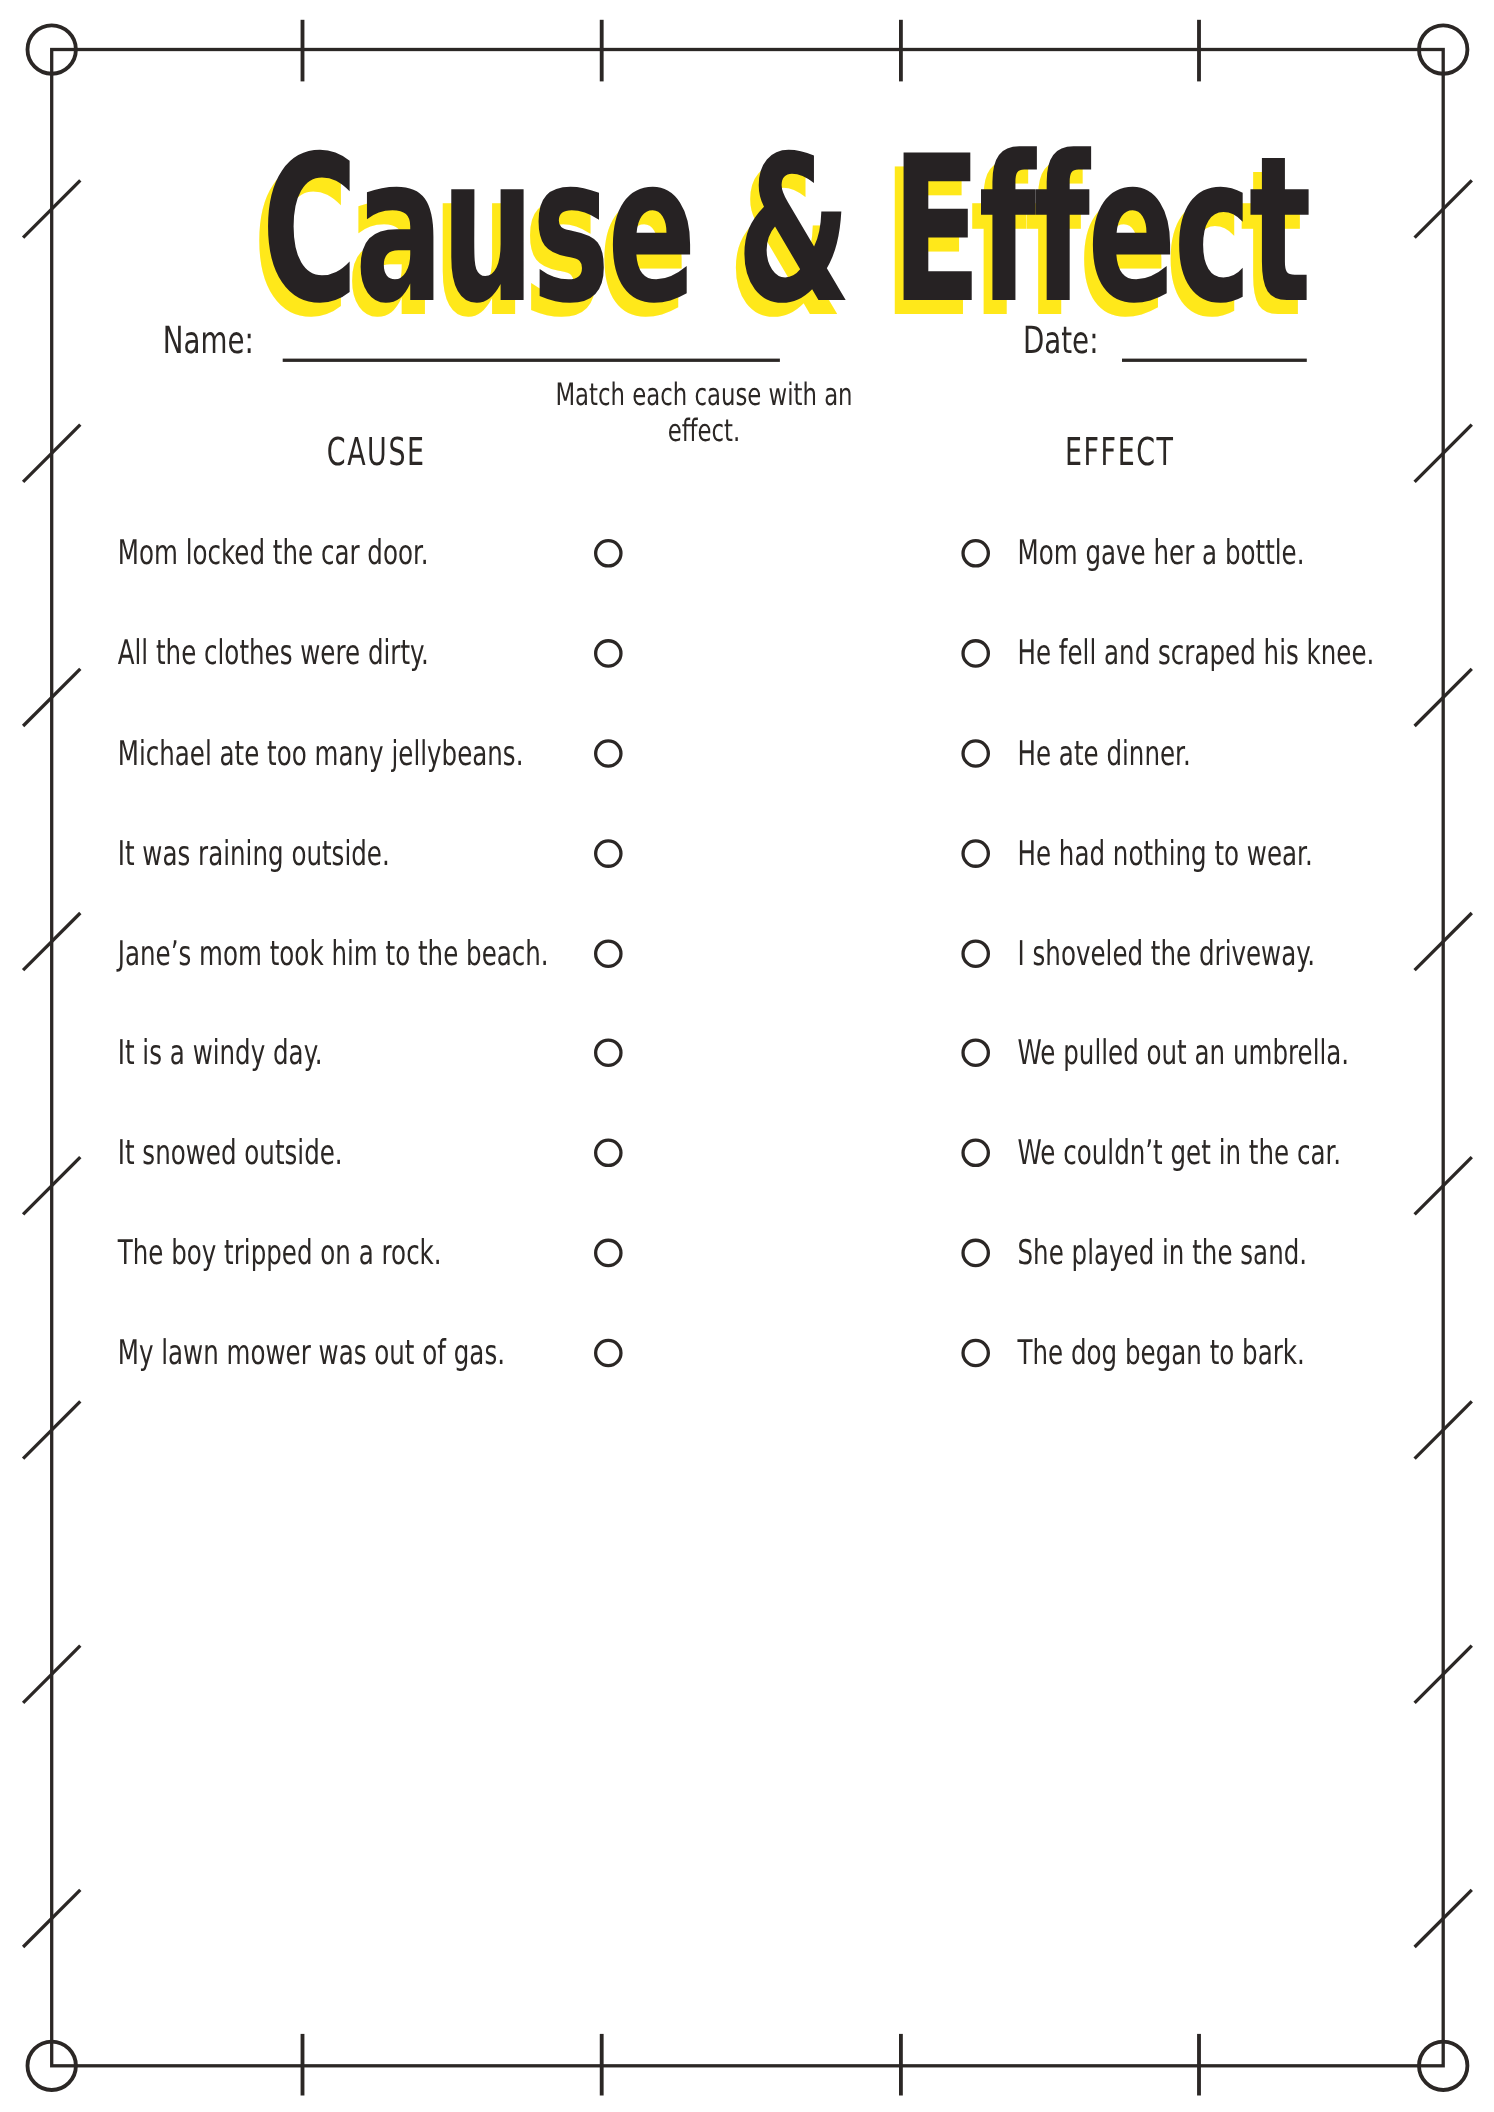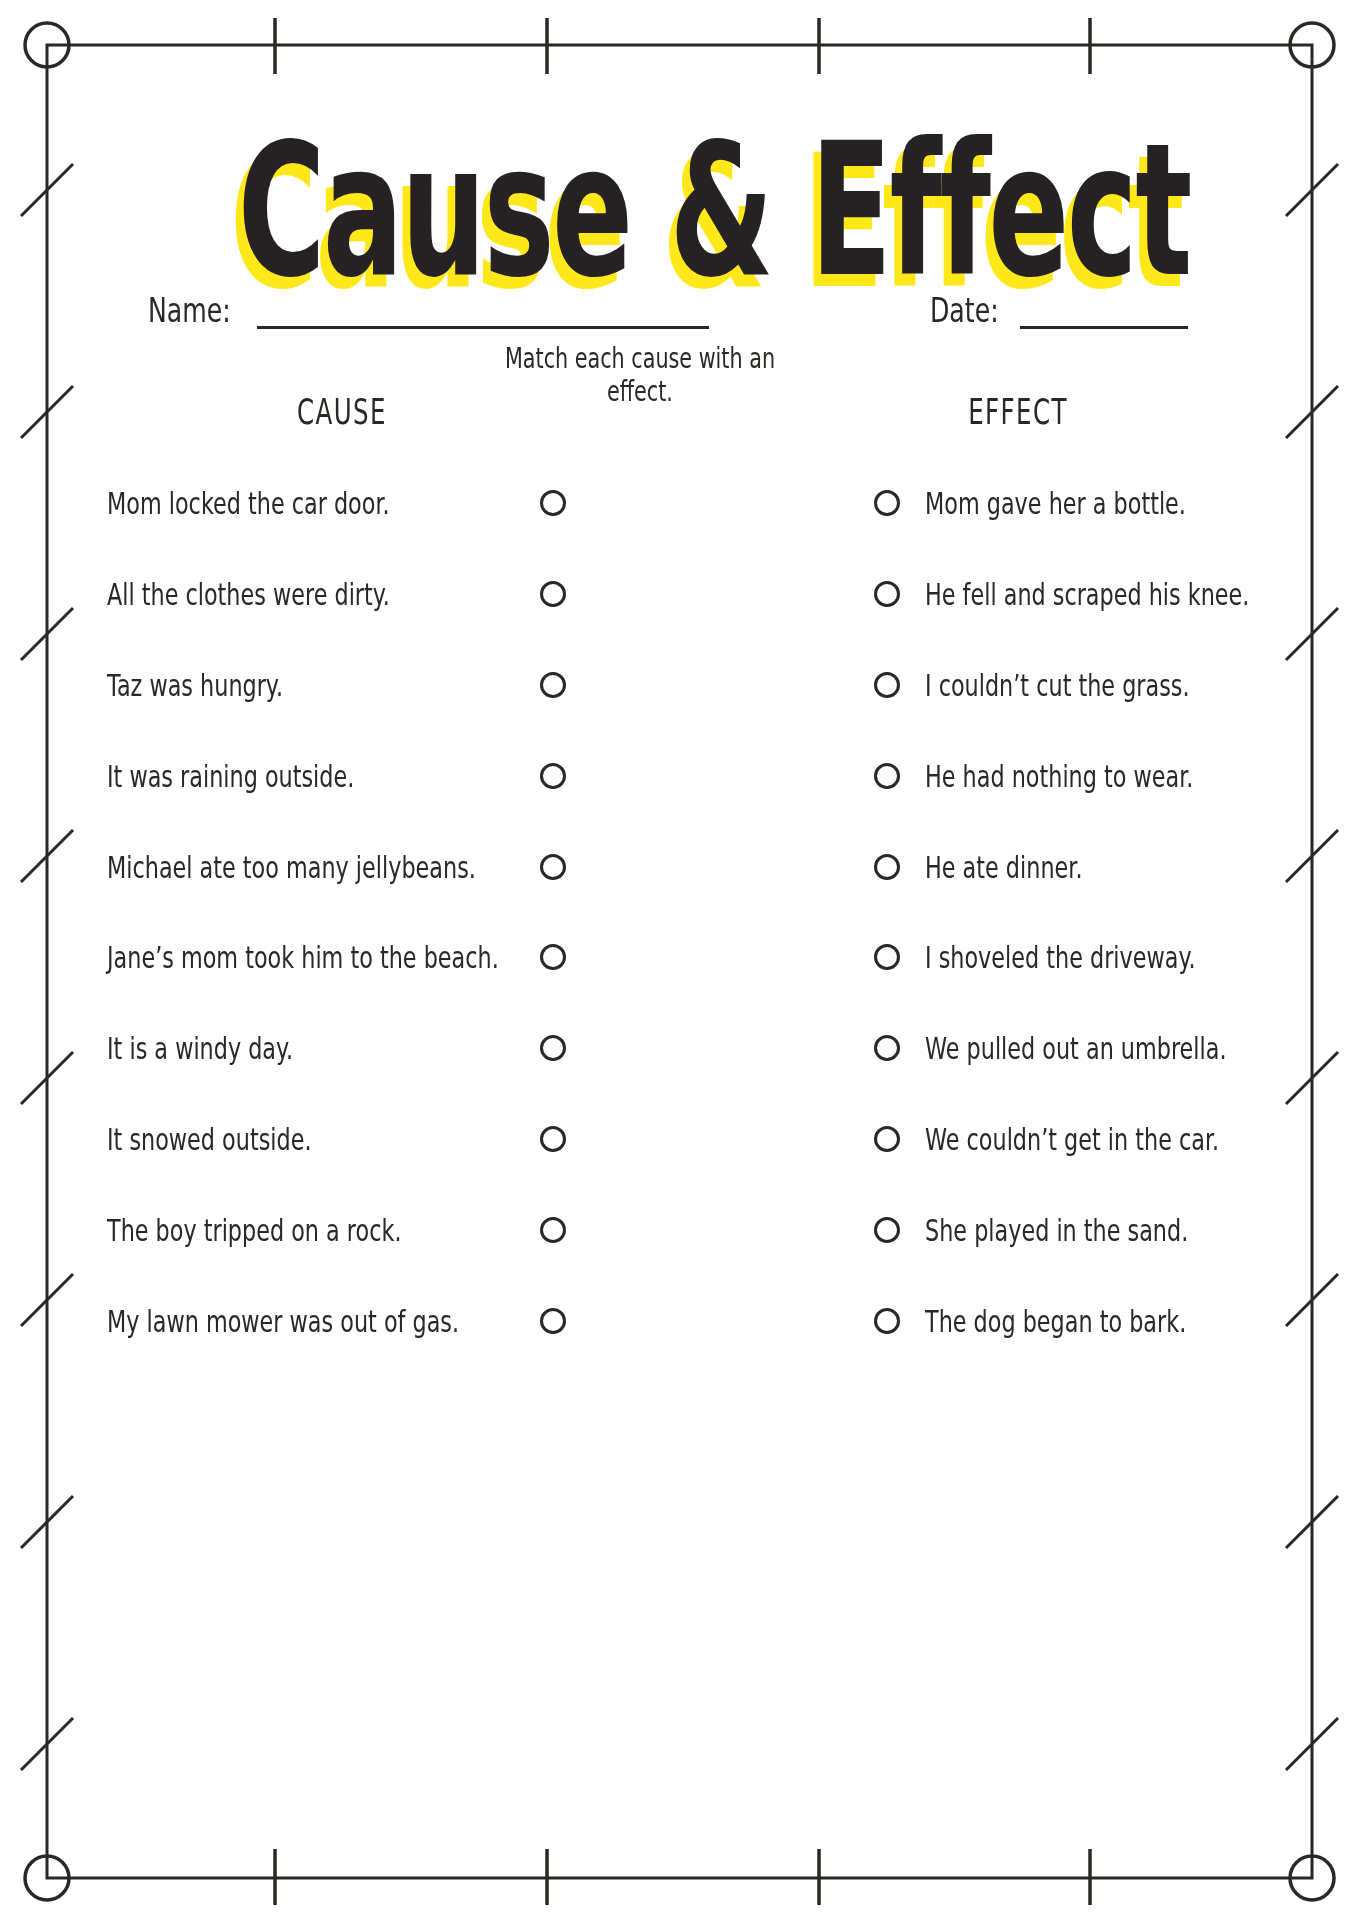--- a/index.html
+++ b/index.html
@@ -121,39 +121,33 @@
 
   <div class="row">
     <div class="cause-text hand">All the clothes were dirty.</div>
     <span class="bubble bubble-l"></span>
     <span class="bubble bubble-r"></span>
     <div class="effect-text hand">He fell and scraped his knee.</div>
   </div>
 
 
 
+
   <div class="row">
-    <div class="cause-text hand">Taz was hungry.</div>
+    <div class="cause-text hand">Michael ate too many jellybeans.</div>
     <span class="bubble bubble-l"></span>
     <span class="bubble bubble-r"></span>
-    <div class="effect-text hand">I couldn’t cut the grass.</div>
+    <div class="effect-text hand">He ate dinner.</div>
   </div>
 
   <div class="row">
     <div class="cause-text hand">It was raining outside.</div>
     <span class="bubble bubble-l"></span>
     <span class="bubble bubble-r"></span>
     <div class="effect-text hand">He had nothing to wear.</div>
-  </div>
-
-  <div class="row">
-    <div class="cause-text hand">Michael ate too many jellybeans.</div>
-    <span class="bubble bubble-l"></span>
-    <span class="bubble bubble-r"></span>
-    <div class="effect-text hand">He ate dinner.</div>
   </div>
 
   <div class="row">
     <div class="cause-text hand">Jane’s mom took him to the beach.</div>
     <span class="bubble bubble-l"></span>
     <span class="bubble bubble-r"></span>
     <div class="effect-text hand">I shoveled the driveway.</div>
   </div>
 
   <div class="row">

